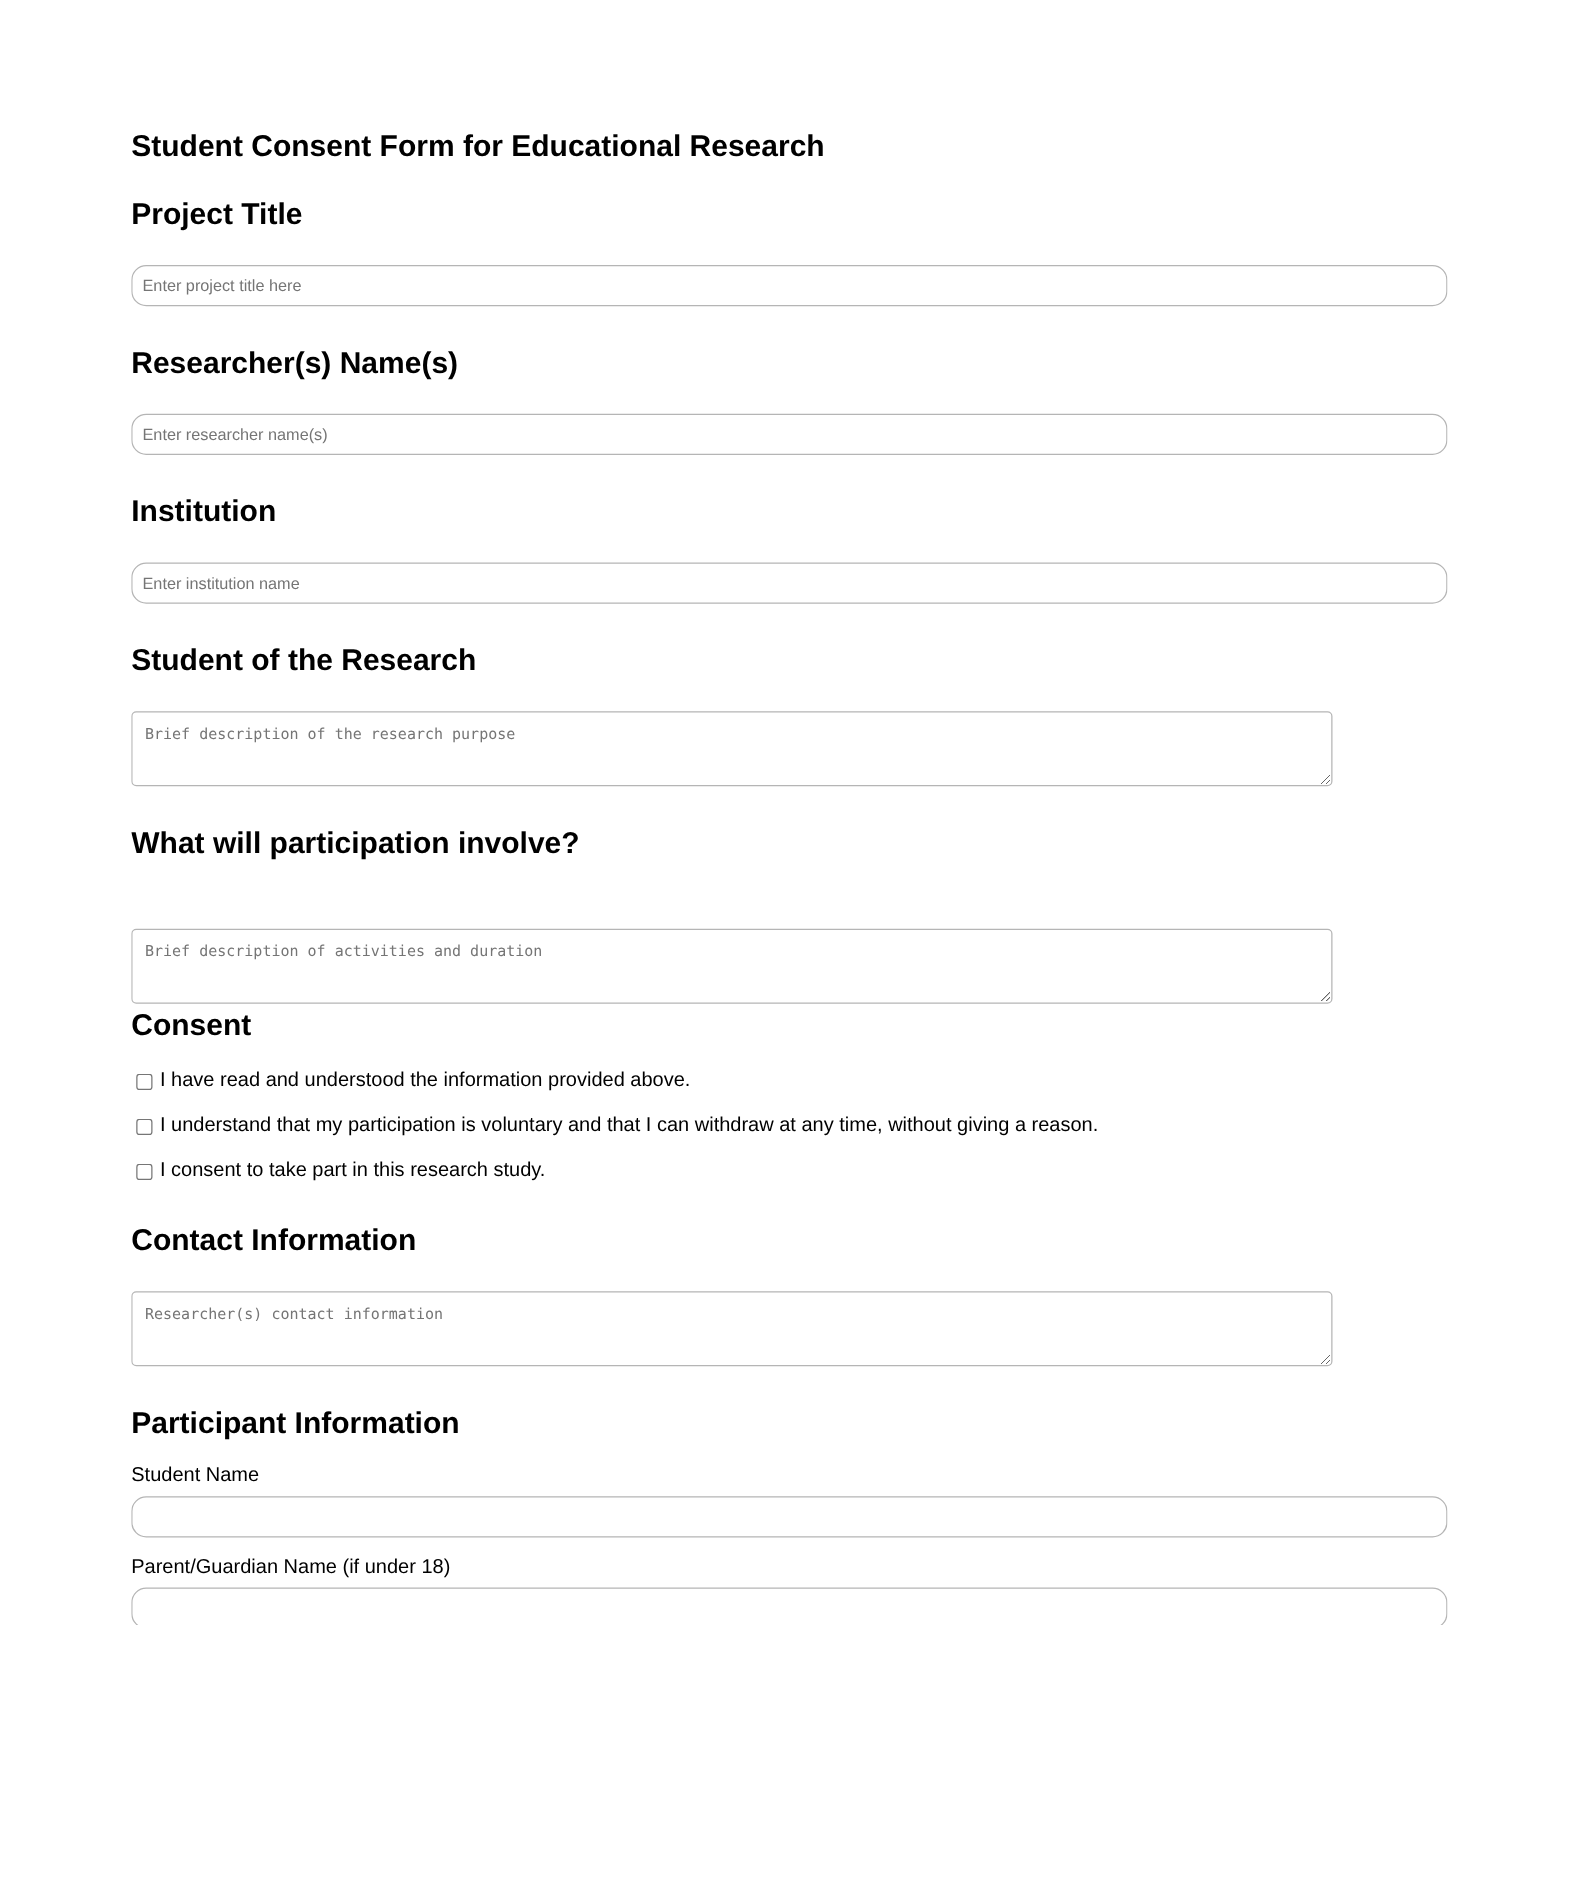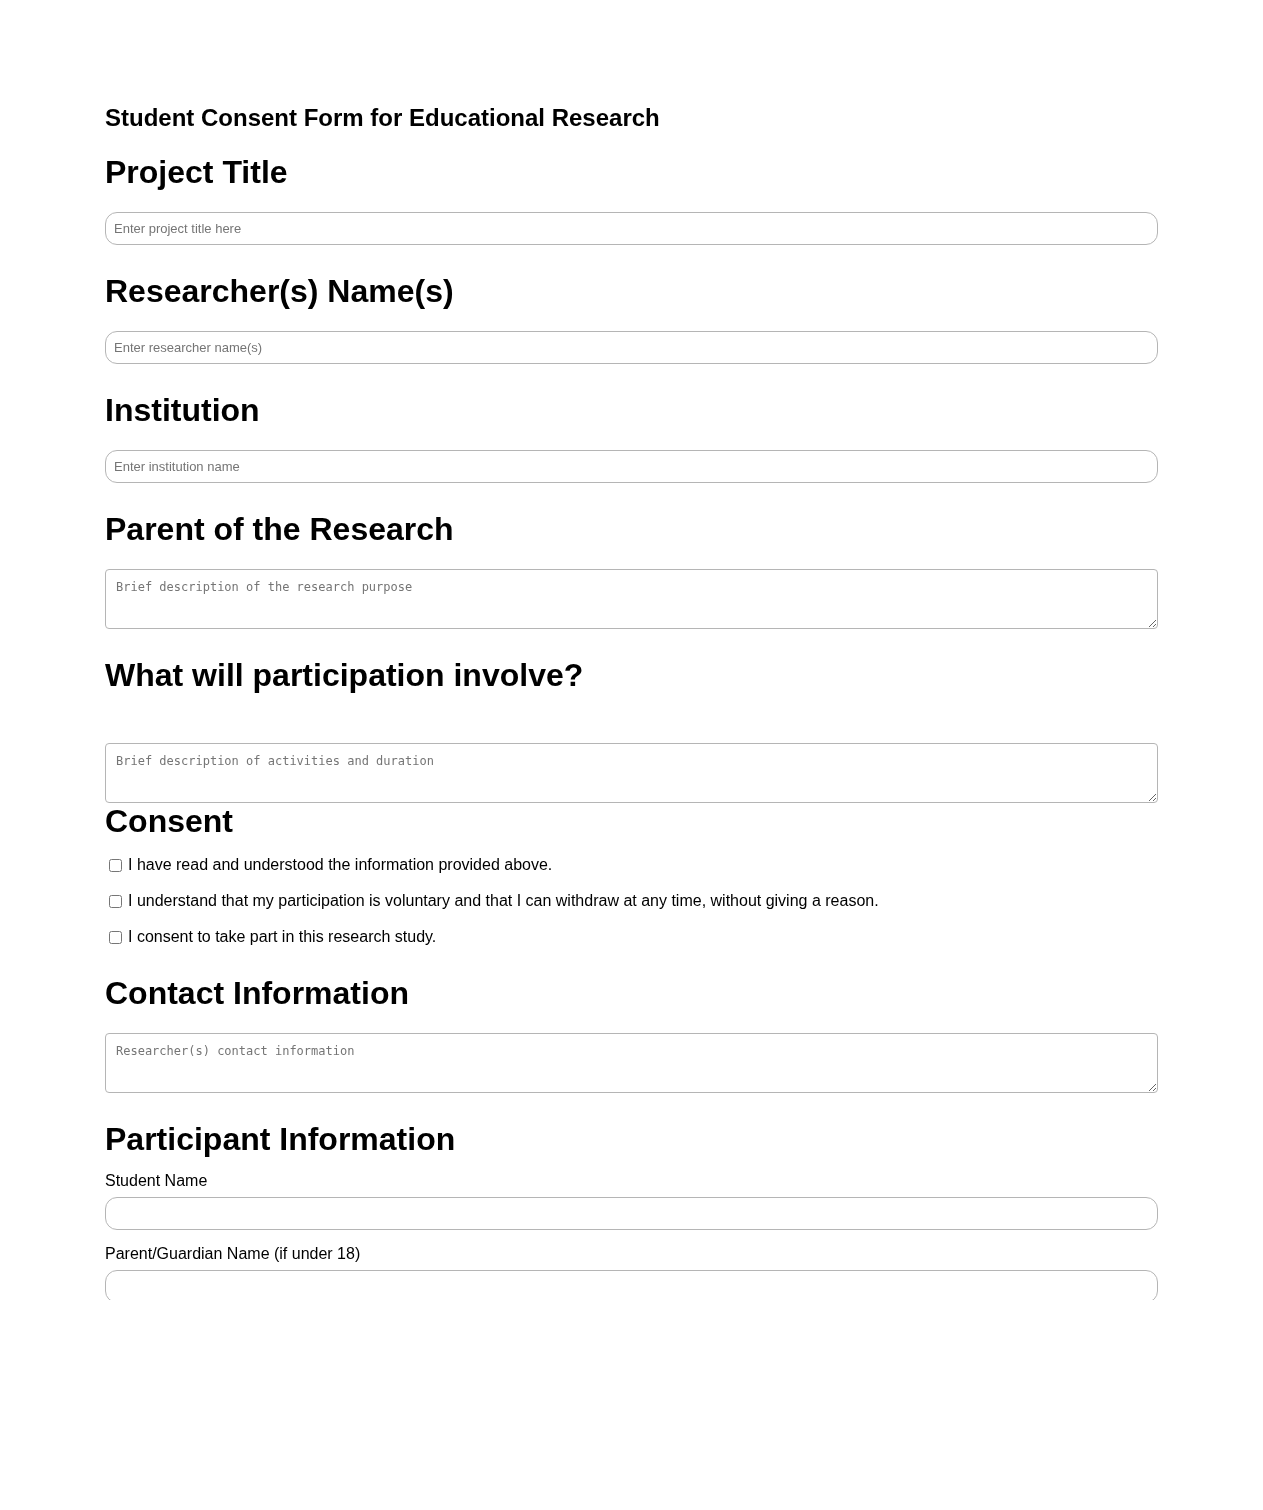--- a/index.html
+++ b/index.html
@@ -1,25 +1,25 @@
 <!DOCTYPE html>
 <html><head>
   <meta charset="utf-8">
   <style>
     html, body { margin: 0; padding: 0; background: #ffffff; }
     body { width: 1263px; height: 1510px; position: relative; overflow: hidden;
            font-family: "Liberation Sans", sans-serif; color: #000; }
     .page { position: absolute; left: 105px; top: 0; width: 1053px; height: 1300px; overflow: hidden; }
     h1 { font-size: 24px; font-weight: bold; margin: 0; position: absolute; top: 98px; left: 0; line-height: 40px; }
-    h2 { font-size: 32px; font-weight: bold; margin: 0; position: absolute; left: 0; line-height: 30px; }
+    h2 { font-size: 24px; font-weight: bold; margin: 0; position: absolute; left: 0; line-height: 30px; }
     .text-input { position: absolute; left: 0; width: 1053px; height: 33px; box-sizing: border-box;
                   border: 1px solid #b5b5b5; border-radius: 12px; background: #fff;
                   font-family: "Liberation Sans", sans-serif; font-size: 13px; padding: 0 8px; color: #000; outline: none; }
     .text-input::placeholder { color: #757575; }
-    .text-area { position: absolute; left: 0; width: 1053px; height: 60px; box-sizing: border-box;
+    .text-area { position: absolute; left: 0; width: 961px; height: 60px; box-sizing: border-box;
                  border: 1px solid #b5b5b5; border-radius: 4px; background: #fff; resize: vertical;
                  font-family: "DejaVu Sans Mono", "Liberation Mono", monospace; font-size: 12px;
                  padding: 10px 10px; color: #000; outline: none; }
     .text-area::placeholder { color: #757575; }
     .check-row { position: absolute; left: 0; display: flex; align-items: center; height: 22px; }
     .check-row input { width: 13px; height: 13px; margin: 0 6px 0 4px; }
     .check-row span { font-size: 16px; line-height: 22px; }
     .field-label { position: absolute; left: 0; font-size: 16px; line-height: 20px; }
   </style>
 </head>
@@ -30,21 +30,21 @@
 
   <h2 style="top:157px">Project Title</h2>
   <input type="text" class="text-input" style="top: 212px;" placeholder="Enter project title here">
 
   <h2 style="top:276px">Researcher(s) Name(s)</h2>
   <input type="text" class="text-input" style="top: 331px;" placeholder="Enter researcher name(s)">
 
   <h2 style="top:395px">Institution</h2>
   <input type="text" class="text-input" style="top: 450px;" placeholder="Enter institution name">
 
-  <h2 style="top:514px">Parent of the Research</h2>
+  <h2 style="top:514px">Student of the Research</h2>
   <textarea class="text-area" style="top: 569px;" placeholder="Brief description of the research purpose"></textarea>
 
   <h2 style="top:660px">What will participation involve?</h2>
   <textarea class="text-area" style="top: 715px; margin-top: 28px;" placeholder="Brief description of activities and duration"></textarea>
 
   <h2 style="top:806px">Consent</h2>
   <label class="check-row" style="top:890px">
     <input type="checkbox" style="">
     <span>I understand that my participation is voluntary and that I can withdraw at any time, without giving a reason.</span>
   </label>

